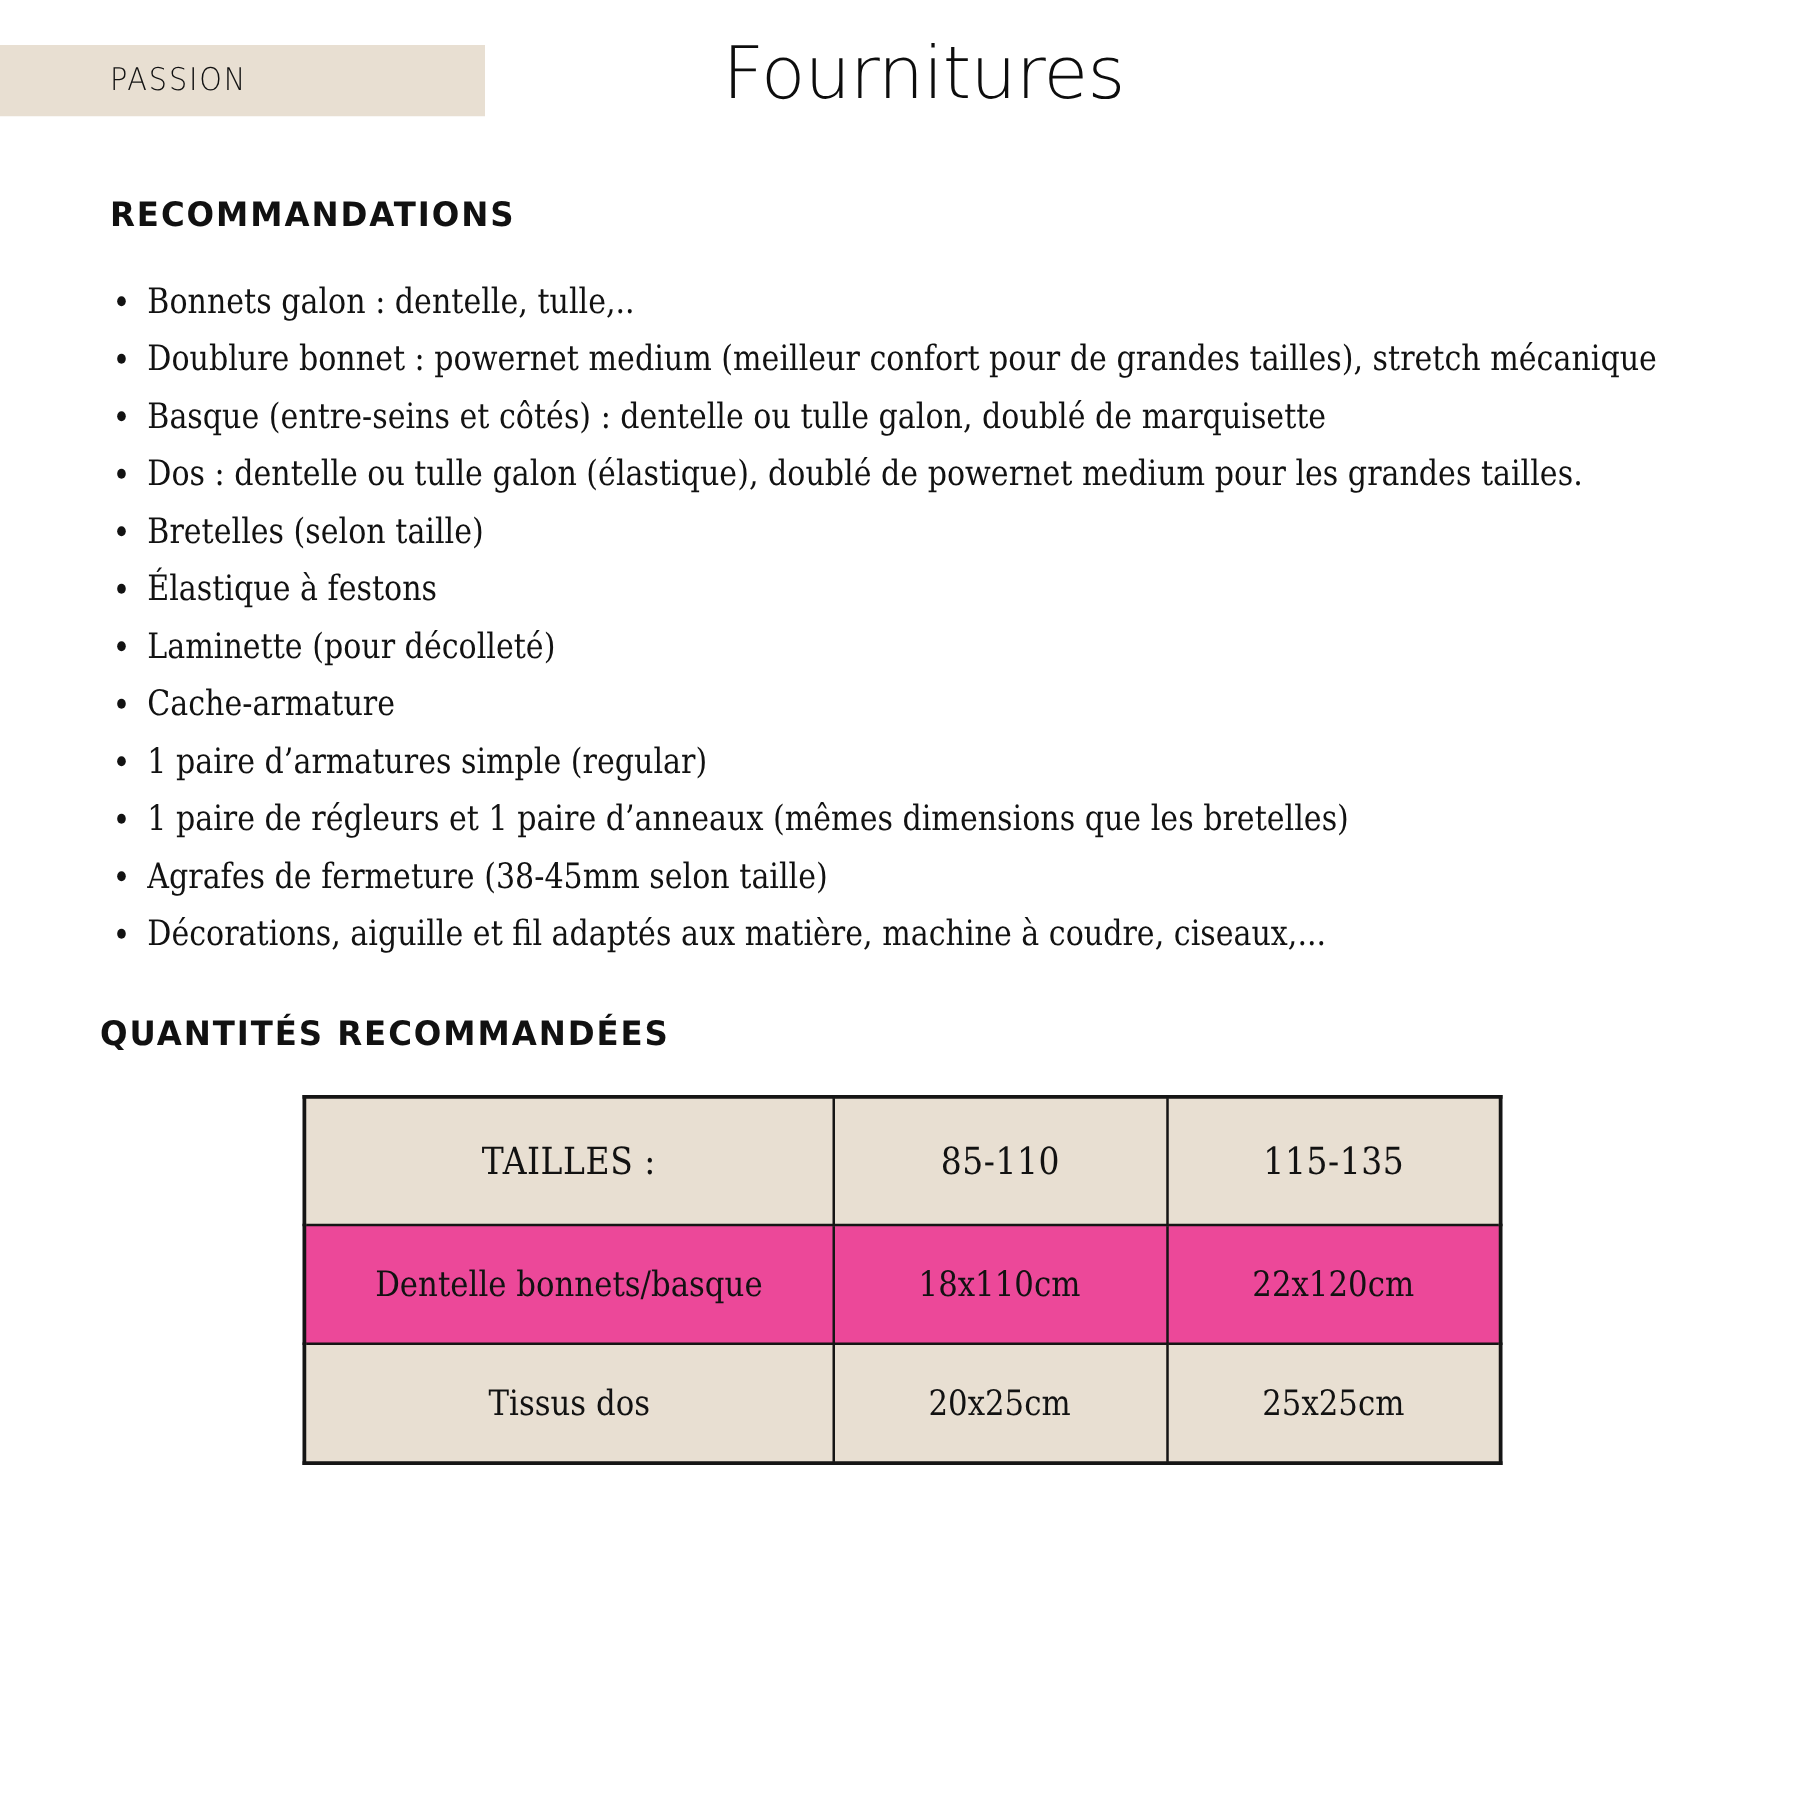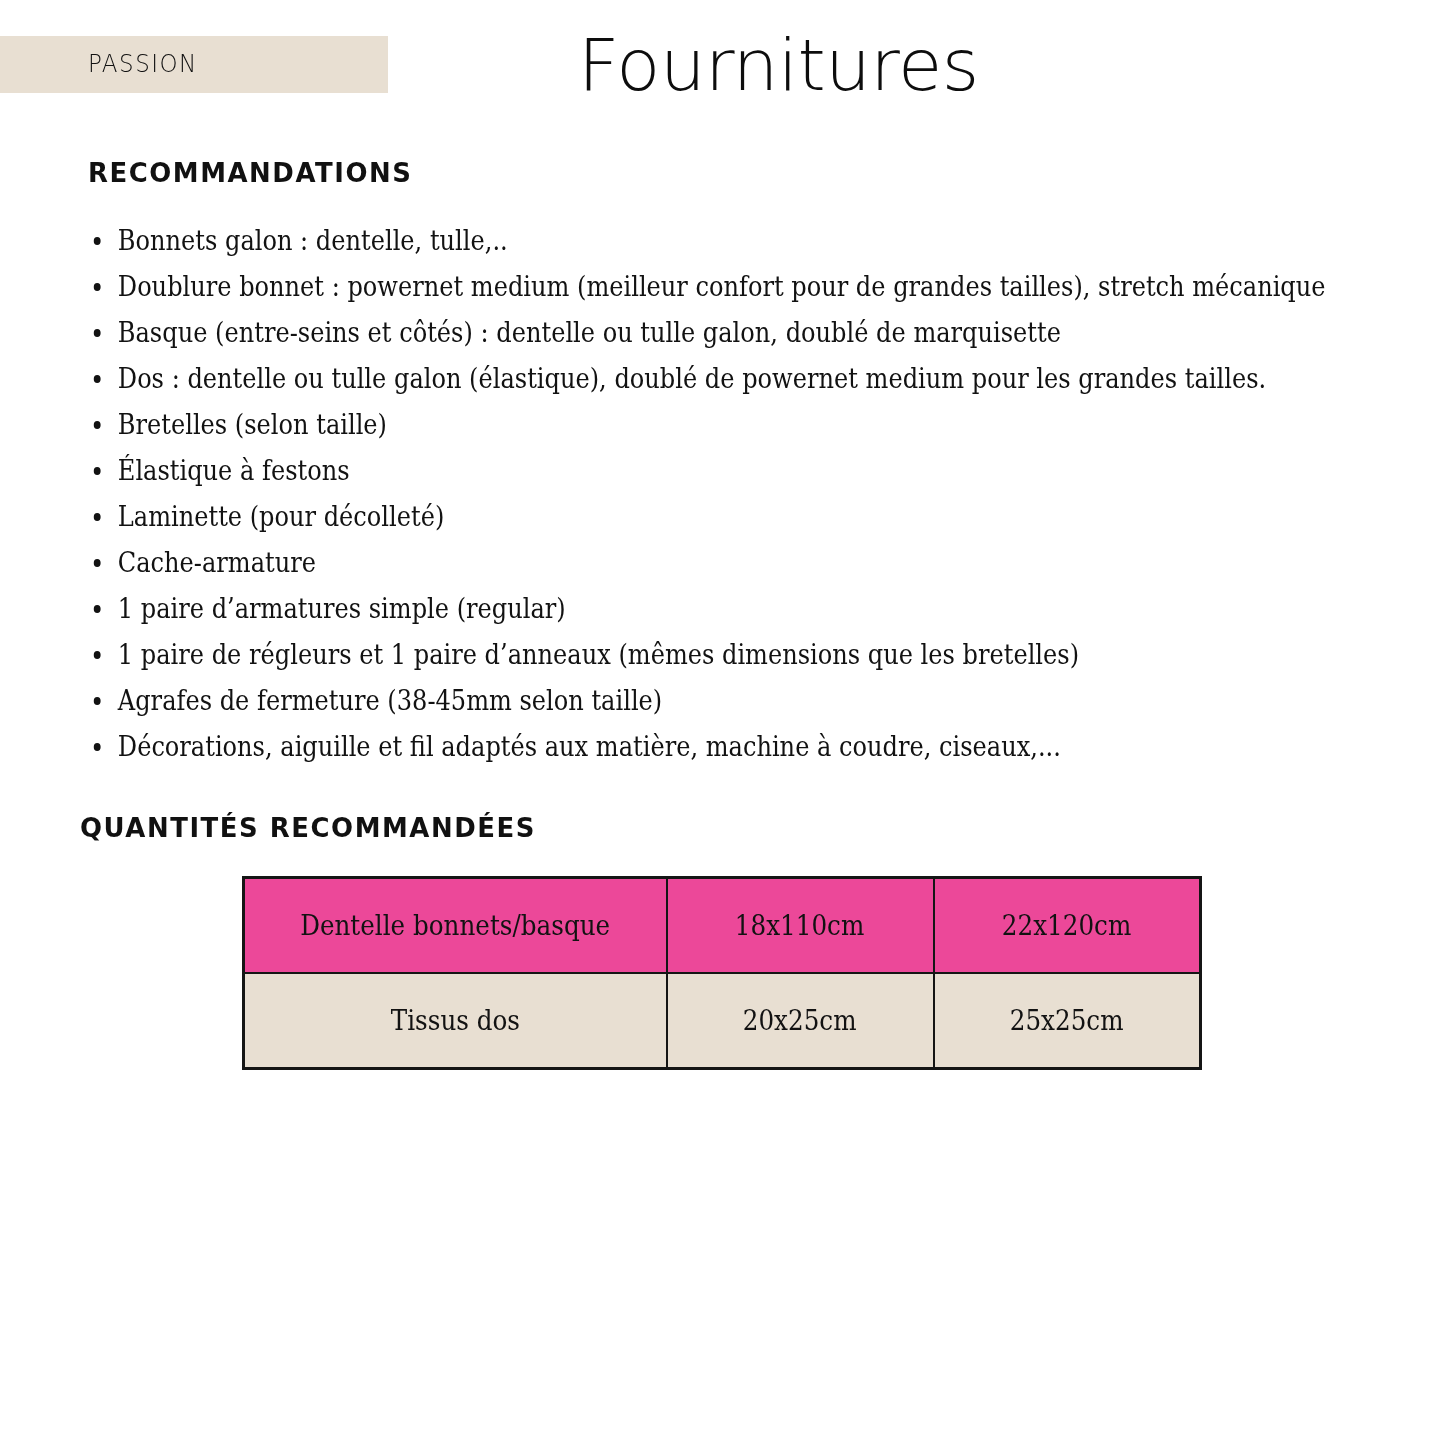--- a/index.html
+++ b/index.html
@@ -41,21 +41,21 @@
     transform: scaleX(0.92);
     transform-origin: left center;
     line-height: 1;
   }
   #page-title {
     position: absolute;
     left: 578px;
     top: 28px;
     font-family: "DejaVu Sans", sans-serif;
     font-weight: 300;
-    font-size: 72px;
+    font-size: 58px;
     letter-spacing: -0.5px;
     color: #0d0d0d;
     line-height: 1.05;
   }
 
   
   .section-heading {
     font-family: "DejaVu Sans", sans-serif;
     font-weight: bold;
     font-size: 27px;
@@ -175,20 +175,25 @@
 
 <div id="quantites-heading" class="section-heading">QUANTITÉS RECOMMANDÉES</div>
 
 <table id="quantities-table">
   <colgroup>
     <col class="c-label">
     <col class="c-val">
     <col class="c-val">
   </colgroup>
   <tbody>
+    <tr class="header-row">
+      <td><span>TAILLES :</span></td>
+      <td><span>85-110</span></td>
+      <td><span>115-135</span></td>
+    </tr>
     <tr class="plain">
       <td><span>Dentelle bonnets/basque</span></td>
       <td><span>18x110cm</span></td>
       <td><span>22x120cm</span></td>
     </tr>
     <tr class="shaded">
       <td><span>Tissus dos</span></td>
       <td><span>20x25cm</span></td>
       <td><span>25x25cm</span></td>
     </tr>

